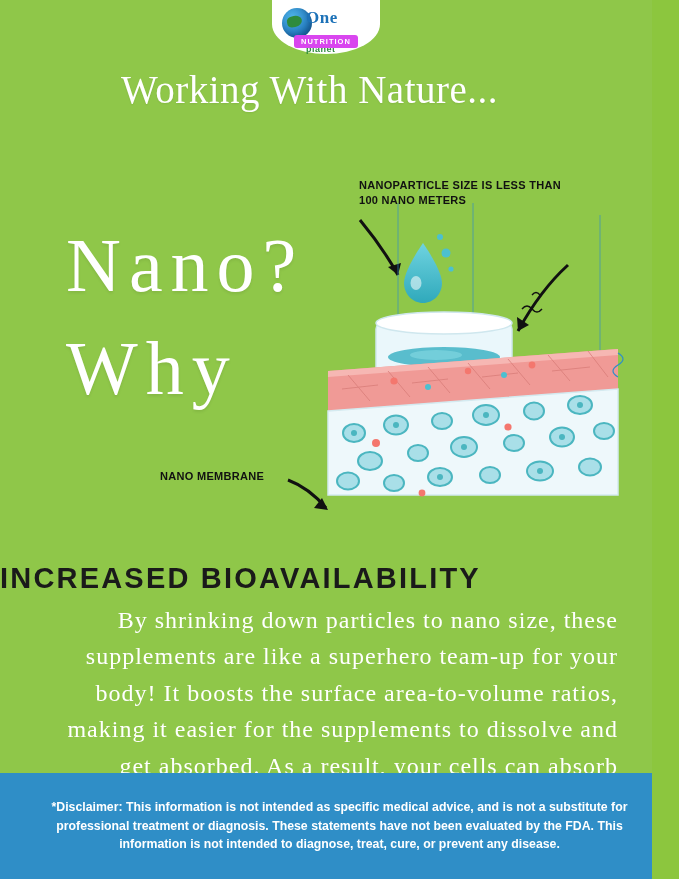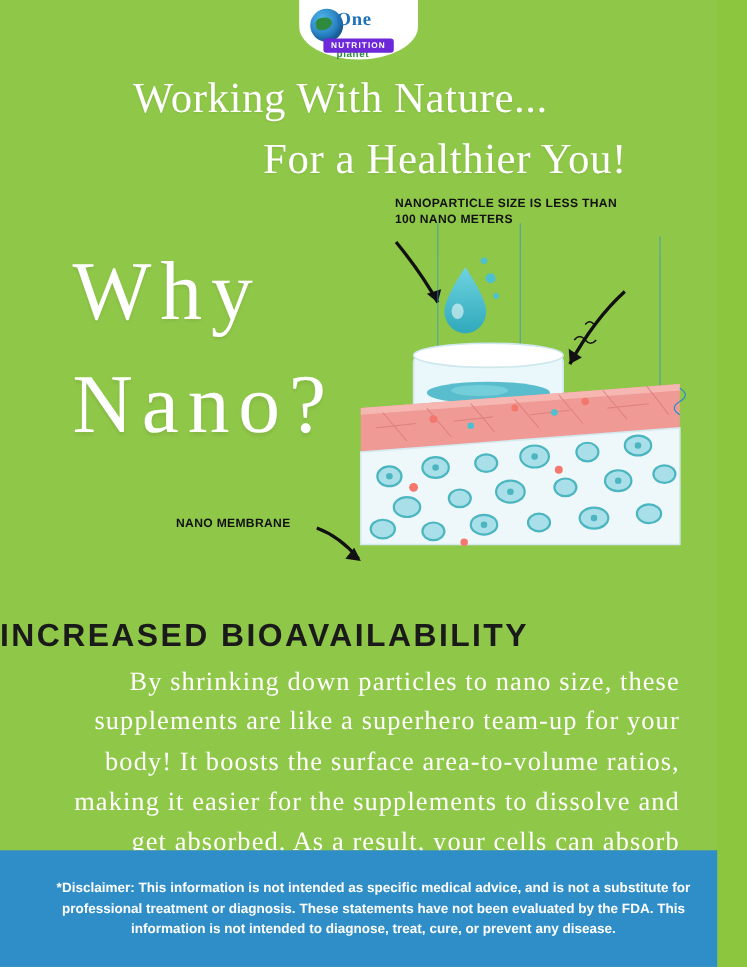--- a/index.html
+++ b/index.html
@@ -86,21 +86,21 @@
     letter-spacing: .5px;
     margin-top: 19px;
   }
   .logo-nutrition {
     position: absolute;
     left: 16px;
     bottom: 2px;
     font-size: 7.5px;
     font-weight: bold;
     color: #ffffff;
-    background: #6d28d9;
+    background: #d946ef;
     padding: 2px 7px;
     border-radius: 3px;
     letter-spacing: 1px;
     white-space: nowrap;
   }
 
   
   .headline {
     position: absolute;
     top: 62px;
@@ -215,26 +215,25 @@
       <div class="logo-text">
         <div class="logo-one">One</div>
         <div class="logo-planet">planet</div>
       </div>
       <div class="logo-nutrition">NUTRITION</div>
     </div>
   </div>
 
   <div class="headline">
     <span class="line1">Working With Nature...</span>
-    <span class="line2">For  a Healthier You!</span>
   </div>
 
   <div class="why-nano">
+    <span>Nano?</span>
     <span>Why</span>
-    <span>Nano?</span>
   </div>
 
   <div class="illo">
     <svg width="356" height="375" viewBox="0 0 356 375" xmlns="http://www.w3.org/2000/svg">
       <defs>
         <linearGradient id="dropGrad" x1="0" y1="0" x2="0" y2="1">
           <stop offset="0%" stop-color="#6fd3e0"></stop>
           <stop offset="100%" stop-color="#2fa9bb"></stop>
         </linearGradient>
       </defs>

